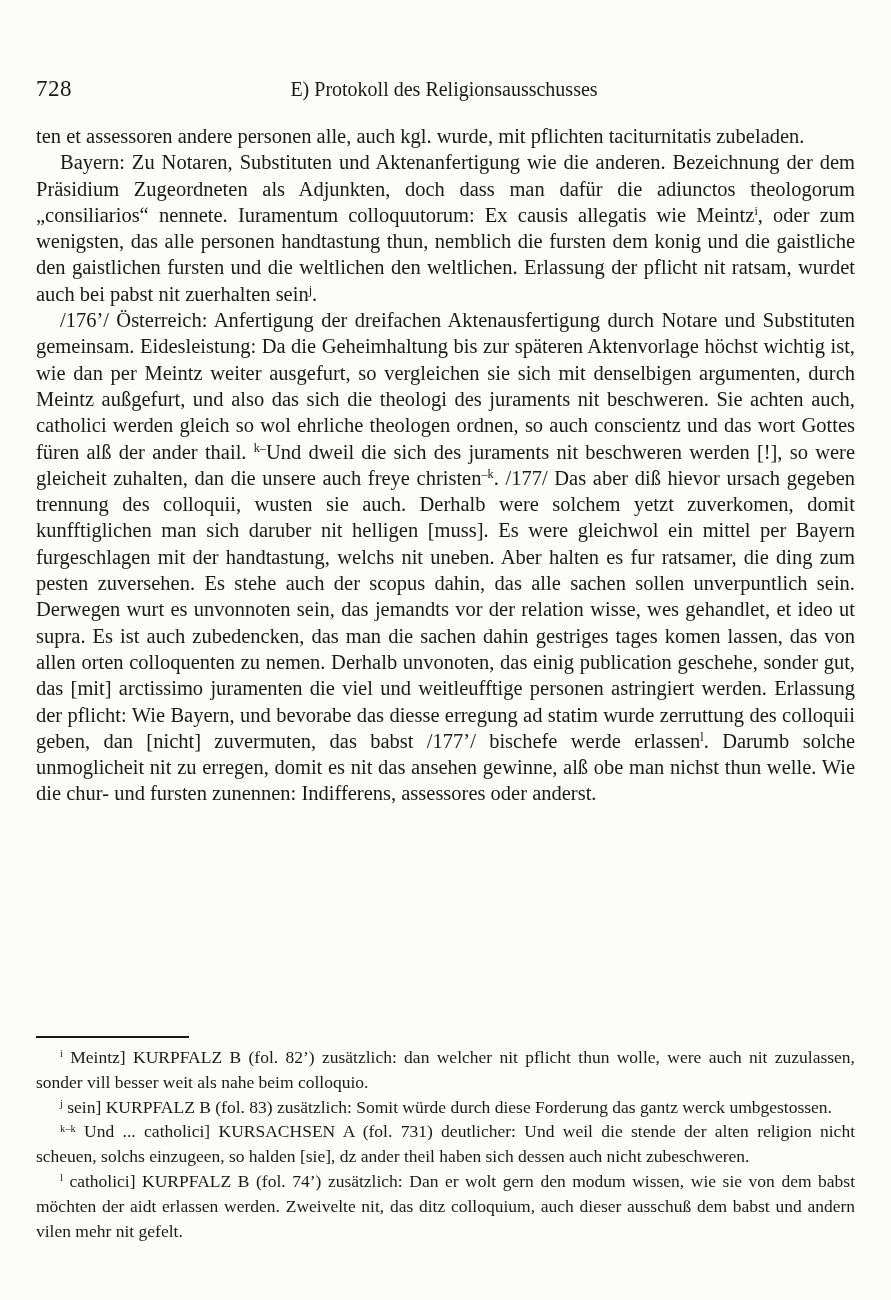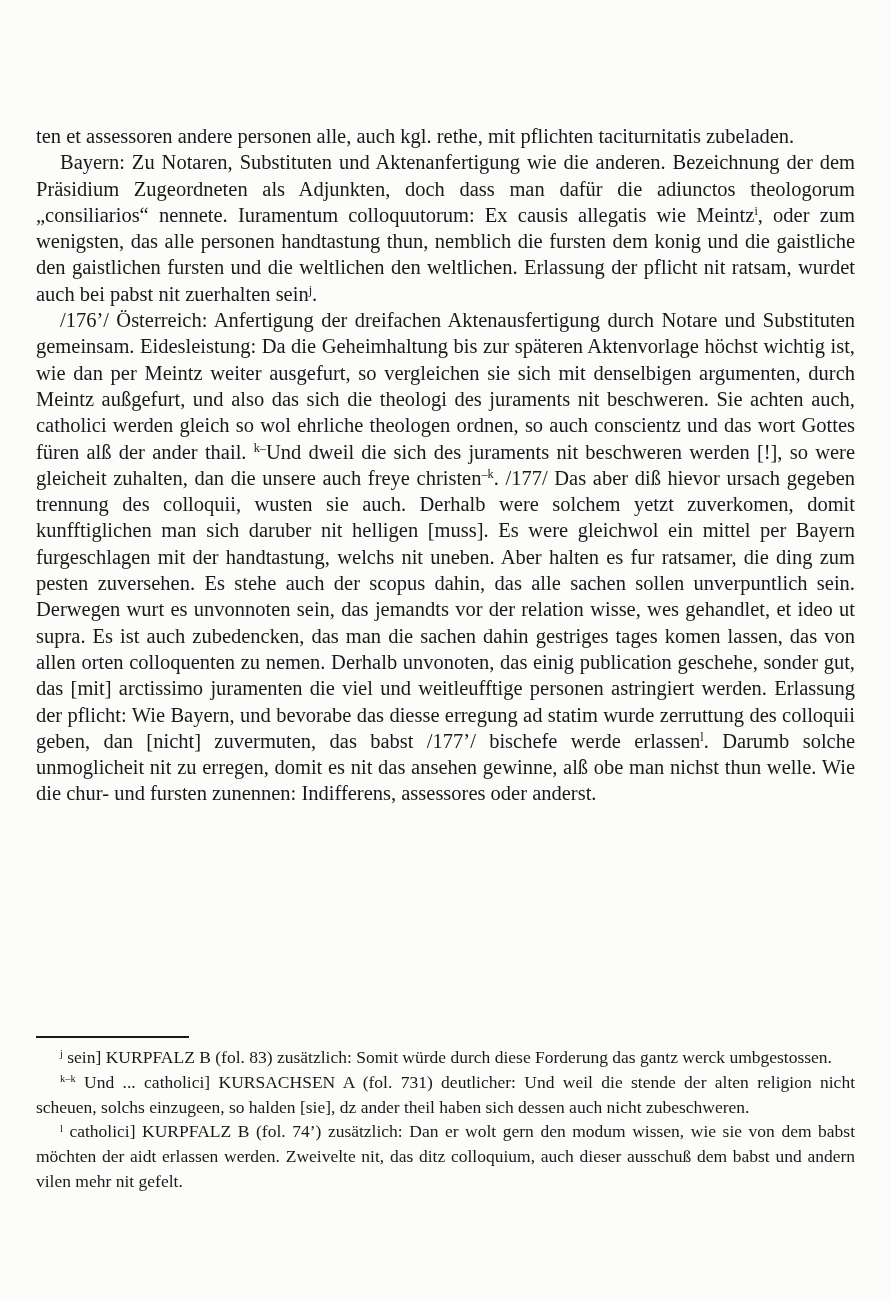--- a/index.html
+++ b/index.html
@@ -77,27 +77,32 @@
   .footnotes p {
     margin: 0;
     text-indent: 24px;
   }
 </style>
 </head>
 <body>
 
 <div class="page">
 
+  <header class="running-header">
+    <div class="page-number">728</div>
+    <div class="running-title">E) Protokoll des Religionsausschusses</div>
+  </header>
 
   <main class="body-text">
-    <p><span>ten et assessoren andere personen alle, auch kgl. rethe, mit pflichten taciturnitatis zubeladen.</span></p>
+    <p><span>ten et assessoren andere personen alle, auch kgl. wurde, mit pflichten taciturnitatis zubeladen.</span></p>
     <p class="indent"><span class="it">Bayern: Zu Notaren, Substituten und Aktenanfertigung wie die anderen. Bezeichnung der dem Präsidium Zugeordneten als Adjunkten, doch dass man dafür</span><span> die adiunctos theologorum „consiliarios“ nennete. Iuramentum colloquutorum: Ex causis allegatis wie Meintz</span><sup>i</sup><span>, oder zum wenigsten, das alle personen handtastung thun, nemblich die fursten dem konig und die gaistliche den gaistlichen fursten und die weltlichen den weltlichen. Erlassung der pflicht nit ratsam, wurdet auch bei pabst nit zuerhalten sein</span><sup>j</sup><span>.</span></p>
     <p class="indent"><span class="it">/176’/ Österreich: Anfertigung der dreifachen Aktenausfertigung durch Notare und Substituten gemeinsam. Eidesleistung: Da die Geheimhaltung bis zur späteren Aktenvorlage höchst wichtig ist,</span><span> wie dan per Meintz weiter ausgefurt, so vergleichen sie sich mit denselbigen argumenten, durch Meintz außgefurt, und also das sich die theologi des juraments nit beschweren. Sie achten auch, catholici werden gleich so wol ehrliche theologen ordnen, so auch conscientz und das wort Gottes füren alß der ander thail. </span><sup>k–</sup><span>Und dweil die sich des juraments nit beschweren werden </span><span class="it">[!]</span><span>, so were gleicheit zuhalten, dan die unsere auch freye christen</span><sup>–k</sup><span>. /177/ Das aber diß hievor ursach gegeben trennung des colloquii, wusten sie auch. Derhalb were solchem yetzt zuverkomen, domit kunfftiglichen man sich daruber nit helligen </span><span class="it">[muss]</span><span>. Es were gleichwol ein mittel per Bayern furgeschlagen mit der handtastung, welchs nit uneben. Aber halten es fur ratsamer, die ding zum pesten zuversehen. Es stehe auch der scopus dahin, das alle sachen sollen unverpuntlich sein. Derwegen wurt es unvonnoten sein, das jemandts vor der relation wisse, wes gehandlet, et ideo ut supra. Es ist auch zubedencken, das man die sachen dahin gestriges tages komen lassen, das von allen orten colloquenten zu nemen. Derhalb unvonoten, das einig publication geschehe, sonder gut, das </span><span class="it">[mit]</span><span> arctissimo juramenten die viel und weitleufftige personen astringiert werden. Erlassung der pflicht: Wie Bayern, und bevorabe das diesse erregung ad statim wurde zerruttung des colloquii geben, dan </span><span class="it">[nicht]</span><span> zuvermuten, das babst /177’/ bischefe werde erlassen</span><sup>l</sup><span>. Darumb solche unmoglicheit nit zu erregen, domit es nit das ansehen gewinne, alß obe man nichst thun welle. Wie die chur- und fursten zunennen: Indifferens, assessores oder anderst.</span></p>
   </main>
 
   <footer class="footnotes">
     <div class="fn-rule"></div>
+    <p><sup>i</sup><span> Meintz] </span><span class="it">KURPFALZ B (fol. 82’) zusätzlich:</span><span> dan welcher nit pflicht thun wolle, were auch nit zuzulassen, sonder vill besser weit als nahe beim colloquio.</span></p>
     <p><sup>j</sup><span> sein] </span><span class="it">KURPFALZ B (fol. 83) zusätzlich: Somit würde durch diese Forderung</span><span> das gantz werck umbgestossen.</span></p>
     <p><sup>k–k</sup><span> Und ... catholici] </span><span class="it">KURSACHSEN A (fol. 731) deutlicher:</span><span> Und weil die stende der alten religion nicht scheuen, solchs einzugeen, so halden </span><span class="it">[sie]</span><span>, dz ander theil haben sich dessen auch nicht zubeschweren.</span></p>
     <p><sup>l</sup><span> catholici] </span><span class="it">KURPFALZ B (fol. 74’) zusätzlich:</span><span> Dan er wolt gern den modum wissen, wie sie von dem babst möchten der aidt erlassen werden. Zweivelte nit, das ditz colloquium, auch dieser ausschuß dem babst und andern vilen mehr nit gefelt.</span></p>
   </footer>
 
 </div>
 
 </body></html>

